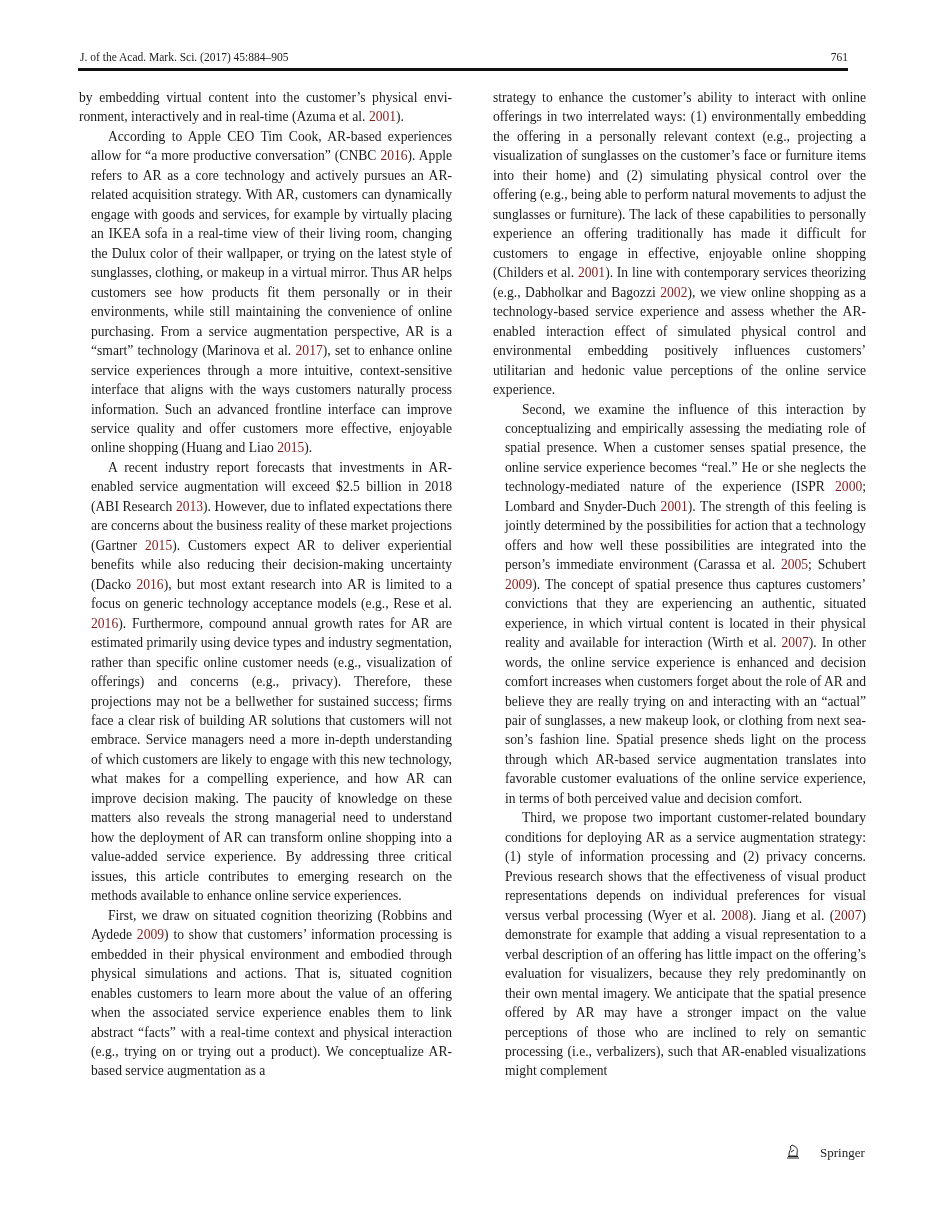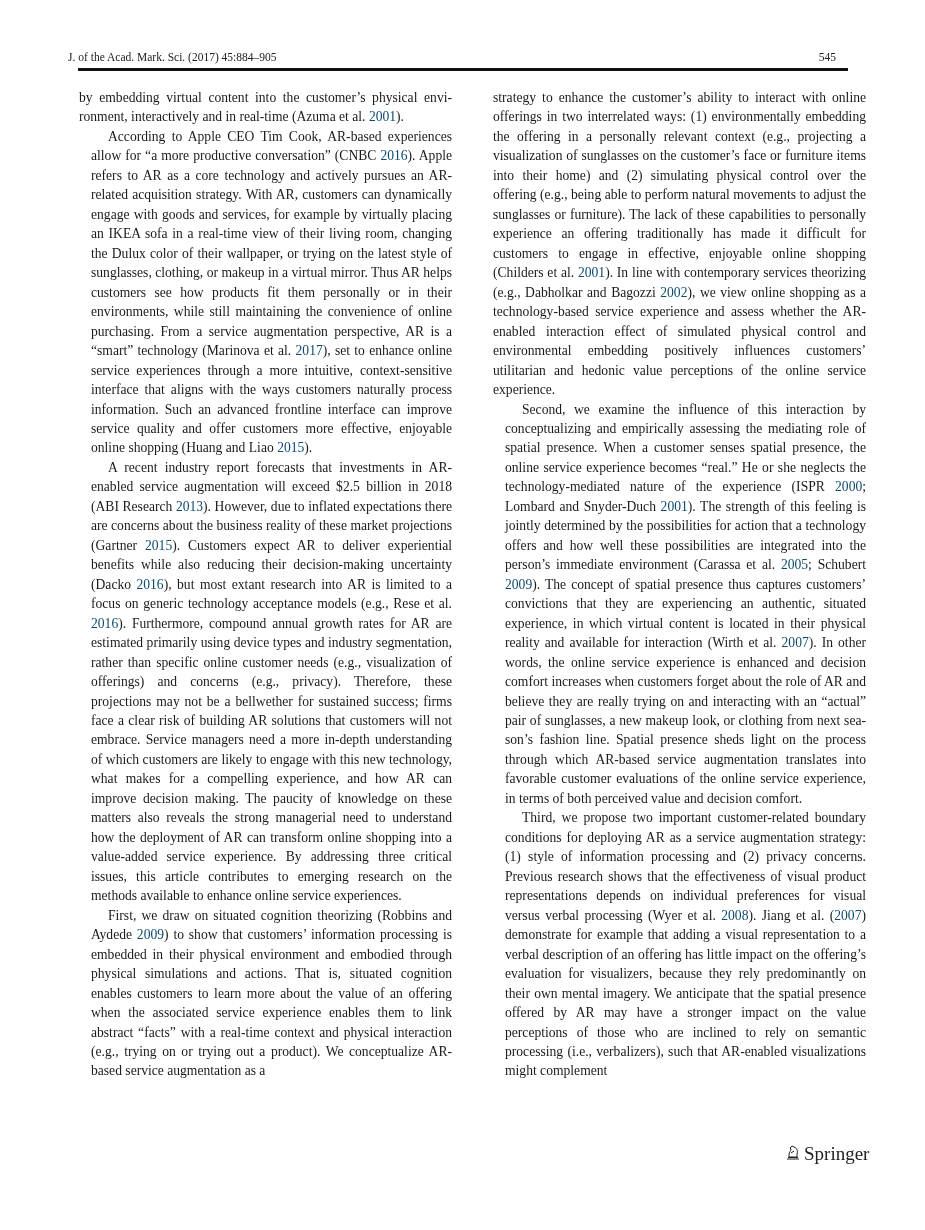--- a/index.html
+++ b/index.html
@@ -1,39 +1,39 @@
 <!DOCTYPE html>
 <html><head>
 <meta charset="utf-8">
 <style>
   html, body { margin: 0; padding: 0; background: #ffffff; }
   body { width: 925px; height: 1230px; position: relative; overflow: hidden;
          font-family: "Liberation Serif", "DejaVu Serif", serif; color: #1a1a1a; }
-  .running-head { position: absolute; left: 68px; top: 51px; width: 768px; height: 16px;
+  .running-head { position: absolute; left: 80px; top: 51px; width: 768px; height: 16px;
                   font-size: 11.5px; color: #222; }
   .running-head .journal { position: absolute; left: 0; top: 0; }
   .running-head .page-no { position: absolute; right: 0; top: 0; }
   .head-rule { position: absolute; left: 78px; top: 68px; width: 770px; height: 3px; background: #111; }
   .column { position: absolute; top: 88px; width: 373px; font-size: 13.6px; line-height: 19.47px;
             text-align: justify; hyphens: manual; }
   .col-left { left: 79px; }
   .col-right { left: 493px; }
   .column p { margin: 0; text-indent: 0; }
   .column p.indent { text-indent: 17px; margin-left: 12px; }
-  .cite { color: #0c4a6e; text-decoration: none; cursor: pointer; font-family: Liberation Serif, serif; }
-  .footer-logo { position: absolute; left: 786px; top: 1143px; font-size: 19px; color: #222;
-                 display: flex; align-items: center; gap: 4px; }
+  .cite { color: #7f1d1d; text-decoration: none; cursor: pointer; font-family: Liberation Serif, serif; }
+  .footer-logo { position: absolute; left: 786px; top: 1143px; font-size: 13px; color: #222;
+                 display: flex; align-items: center; gap: 20px; }
   .footer-logo svg { width: 14px; height: 16px; }
 </style>
 </head>
 <body>
 
 <div class="running-head">
   <span class="journal">J. of the Acad. Mark. Sci. (2017) 45:884–905</span>
-  <span class="page-no">545</span>
+  <span class="page-no">761</span>
 </div>
 <div class="head-rule"></div>
 
 <div class="column col-left">
     <p><span>by embedding virtual content into the customer’s physical envi­ronment, interactively and in real-time (Azuma et al. </span><a class="cite">2001</a><span>).</span></p>
     <p class="indent"><span>According to Apple CEO Tim Cook, AR-based experi­ences allow for “a more productive conversation” (CNBC </span><a class="cite">2016</a><span>). Apple refers to AR as a core technology and actively pursues an AR-related acquisition strategy. With AR, cus­tomers can dynamically engage with goods and services, for example by virtually placing an IKEA sofa in a real-time view of their living room, changing the Dulux color of their wall­paper, or trying on the latest style of sunglasses, clothing, or makeup in a virtual mirror. Thus AR helps customers see how products fit them personally or in their environments, while still maintaining the convenience of online purchasing. From a service augmentation perspective, AR is a “smart” technology (Marinova et al. </span><a class="cite">2017</a><span>), set to enhance online service experi­ences through a more intuitive, context-sensitive interface that aligns with the ways customers naturally process information. Such an advanced frontline interface can improve service quality and offer customers more effective, enjoyable online shopping (Huang and Liao </span><a class="cite">2015</a><span>).</span></p>
     <p class="indent"><span>A recent industry report forecasts that investments in AR-enabled service augmentation will exceed $2.5 billion in 2018 (ABI Research </span><a class="cite">2013</a><span>). However, due to inflated expectations there are concerns about the business reality of these market projections (Gartner </span><a class="cite">2015</a><span>). Customers expect AR to deliver experiential benefits while also reducing their decision-making uncertainty (Dacko </span><a class="cite">2016</a><span>), but most extant research into AR is limited to a focus on generic technology acceptance models (e.g., Rese et al. </span><a class="cite">2016</a><span>). Furthermore, compound an­nual growth rates for AR are estimated primarily using device types and industry segmentation, rather than specific online customer needs (e.g., visualization of offerings) and concerns (e.g., privacy). Therefore, these projections may not be a bell­wether for sustained success; firms face a clear risk of building AR solutions that customers will not embrace. Service man­agers need a more in-depth understanding of which customers are likely to engage with this new technology, what makes for a compelling experience, and how AR can improve decision making. The paucity of knowledge on these matters also re­veals the strong managerial need to understand how the de­ployment of AR can transform online shopping into a value-added service experience. By addressing three critical issues, this article contributes to emerging research on the methods available to enhance online service experiences.</span></p>
     <p class="indent"><span>First, we draw on situated cognition theorizing (Robbins and Aydede </span><a class="cite">2009</a><span>) to show that customers’ information pro­cessing is embedded in their physical environment and em­bodied through physical simulations and actions. That is, sit­uated cognition enables customers to learn more about the value of an offering when the associated service experience enables them to link abstract “facts” with a real-time context and physical interaction (e.g., trying on or trying out a prod­uct). We conceptualize AR-based service augmentation as a</span></p>
   </div>
 <div class="column col-right">

